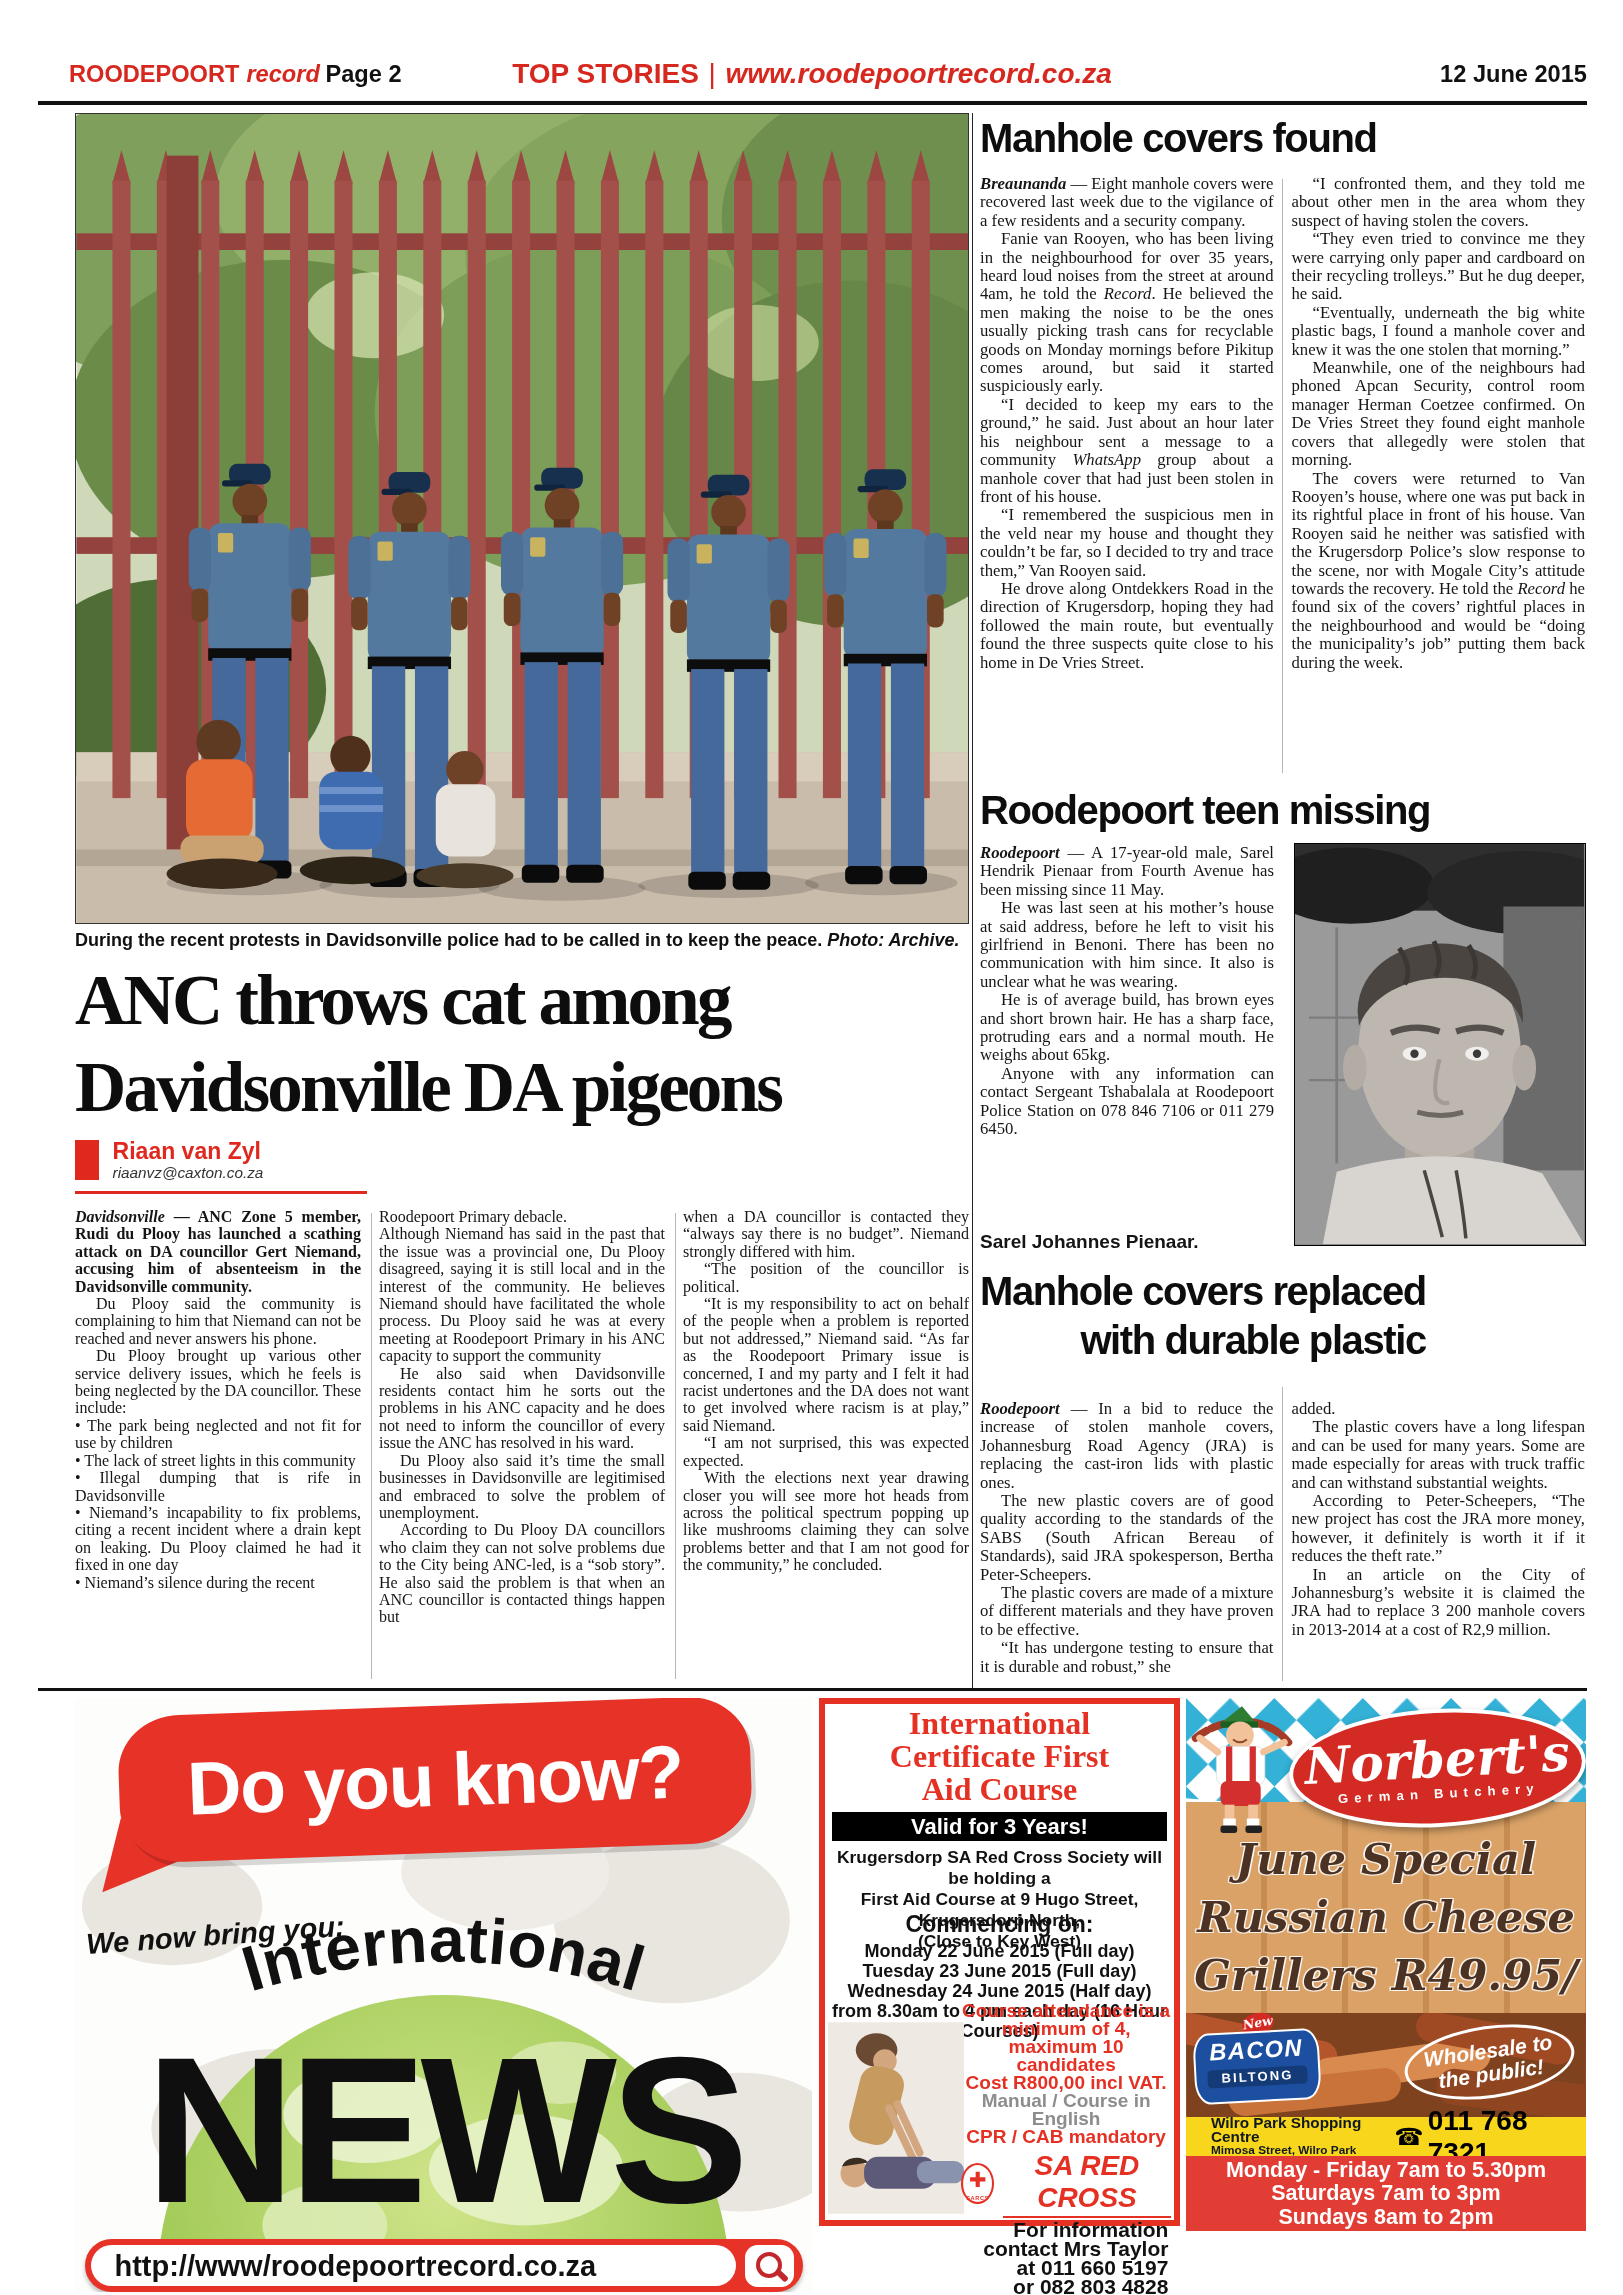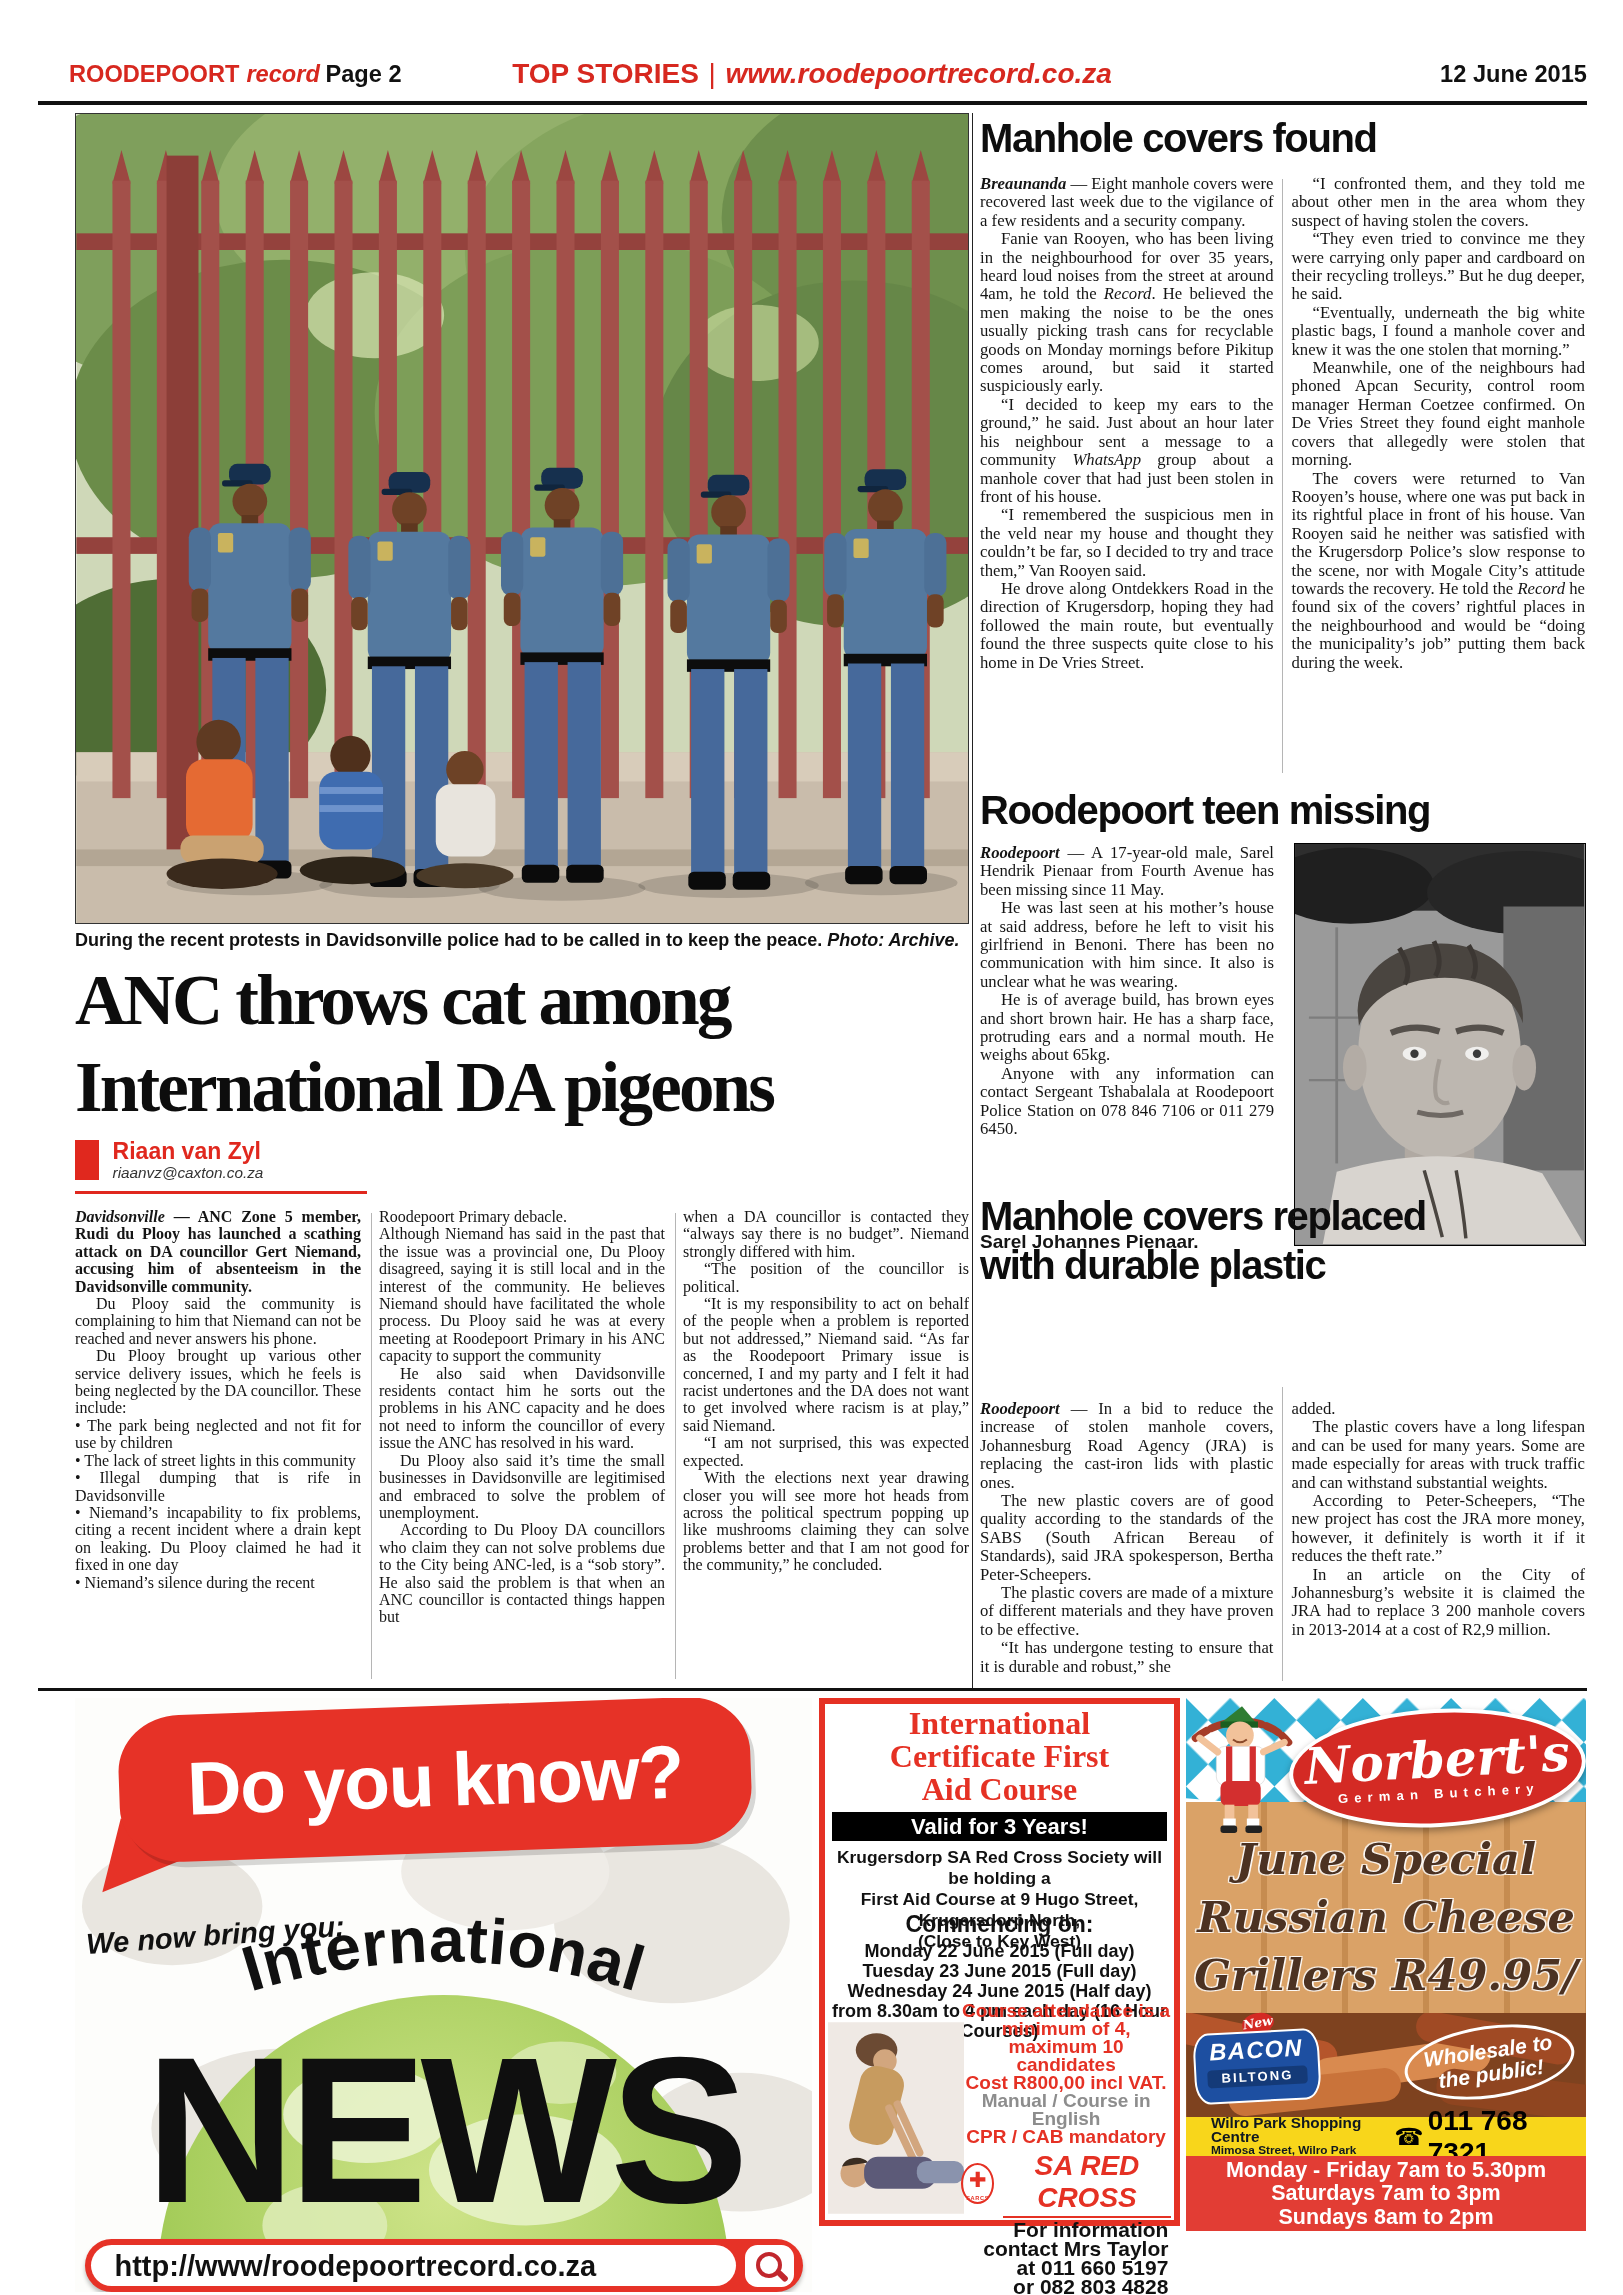--- a/index.html
+++ b/index.html
@@ -40,21 +40,21 @@
   
   .rhead{font:bold 40px "Liberation Sans",sans-serif;letter-spacing:-1.4px;color:#0d0d0d;line-height:49px;}
   #mf-head{left:980px;top:114px;}
   #mf-cols{left:980px;top:175px;width:605px;height:603px;overflow:hidden;gap:18px;}
   #mf-cols .col,#mr-cols .col,#tm-col{width:294px;font-size:16.7px;line-height:18.4px;text-align:justify;}
   #mf-colrule{left:1282px;top:179px;height:594px;}
   #tm-head{left:980px;top:786px;}
   #tm-col{left:980px;top:844px;height:380px;overflow:hidden;}
   #tm-photo{left:1294px;top:843px;width:292px;height:403px;border:1.4px solid #000;box-sizing:border-box;overflow:hidden;background:#888;}
   #tm-cap{left:980px;top:1231px;font:bold 19px "Liberation Sans",sans-serif;}
-  #mr-head{left:980px;top:1192px;}
+  #mr-head{left:980px;top:1267px;text-align:right;}
   #mr-cols{left:980px;top:1400px;width:605px;height:303px;overflow:hidden;gap:18px;}
   #mr-colrule{left:1282px;top:1387px;height:294px;}
   #ads-rule{left:38px;right:37px;top:1688px;height:2.8px;background:#111;}
   
   #ad-news{left:75px;top:1698px;width:737px;height:594px;background:#fdfdfb;overflow:hidden;}
   #bubble{left:44px;top:8.3px;width:632px;height:147px;background:#e63227;border-radius:62px/56px;
           transform:rotate(-2deg);display:flex;align-items:center;justify-content:center;
           box-shadow:4.2px 5.6px 0 rgba(0,0,0,0.15);z-index:4;}
   #bubble .btxt{font:bold 75px "Liberation Sans",sans-serif;color:#fff;letter-spacing:-1.4px;}
   #bubble-tail{left:35px;top:132px;width:0;height:0;border-top:76px solid #e63227;border-right:104px solid transparent;
@@ -229,21 +229,21 @@
       </g>
     </svg>
   </div>
   <div class="abs" id="caption">
     <span>During the recent protests in Davidsonville police had to be called in to keep the peace.</span>
     <span class="credit">Photo: Archive.</span>
   </div>
 
   <div class="abs" id="headline">
     <div>ANC throws cat among</div>
-    <div>International DA pigeons</div>
+    <div>Davidsonville DA pigeons</div>
   </div>
   <div class="abs" id="byline">
     <div class="redblock"></div>
     <div>
       <div class="name">Riaan van Zyl</div>
       <div class="mail">riaanvz@caxton.co.za</div>
     </div>
   </div>
   <div class="abs" id="byline-rule"></div>
   <div class="abs cols" id="main-cols">

